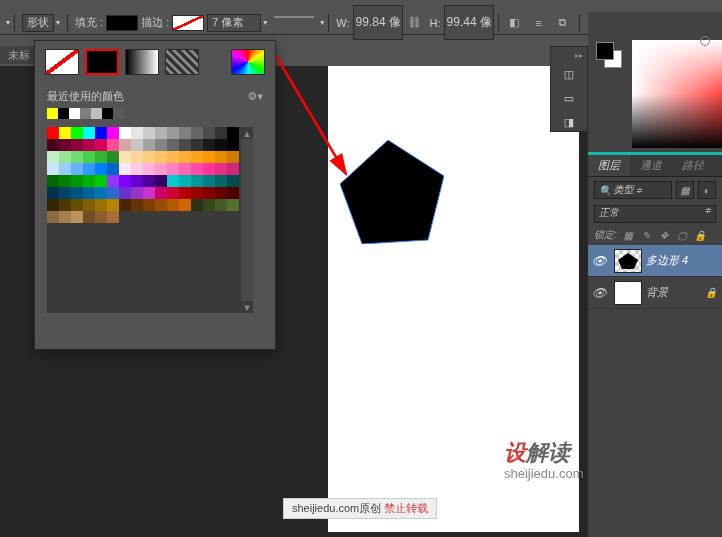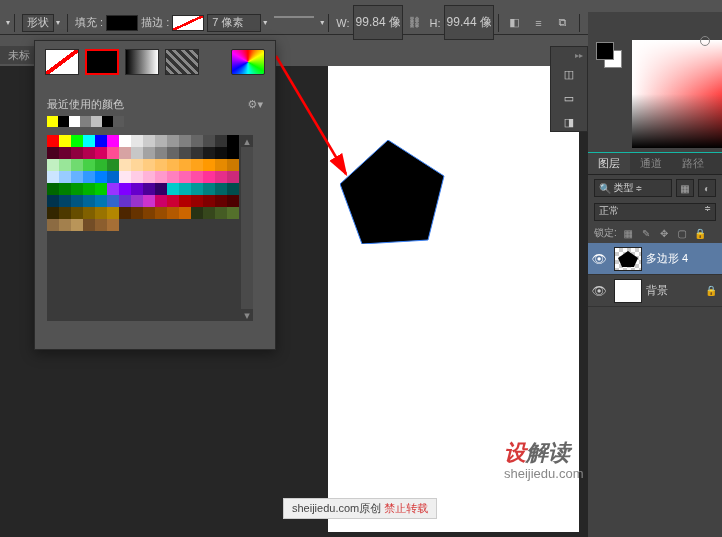--- a/index.html
+++ b/index.html
@@ -24,21 +24,21 @@
   .popover { position: absolute; top: 40px; left: 34px; width: 242px; height: 310px; background: #535353; border: 1px solid #2a2a2a; box-shadow: 0 4px 12px rgba(0,0,0,.4); z-index: 100; }
   .pop-type-row { display: flex; gap: 6px; padding: 8px 10px; align-items: center; }
   .type-btn { width: 34px; height: 26px; border: 1px solid #2a2a2a; display: inline-flex; align-items: center; justify-content: center; cursor: pointer; }
   .type-btn.selected { border: 2px solid #ff0000; }
   .type-btn.nofill { background: linear-gradient(to bottom right, #fff 0%, #fff 45%, red 45%, red 55%, #fff 55%, #fff 100%); }
   .type-btn.solid { background: #000; }
   .type-btn.grad { background: linear-gradient(to right, #000, #fff); }
   .type-btn.patt { background: repeating-linear-gradient(45deg, #333, #333 3px, #888 3px, #888 6px); }
   .type-btn.picker { background: conic-gradient(red, yellow, lime, cyan, blue, magenta, red); border-radius: 2px; }
   
-  .pop-section { padding: 6px 12px; margin-top: 8px; }
+  .pop-section { padding: 6px 12px; }
   .pop-sec-head { display: flex; justify-content: space-between; align-items: center; color: #ccc; font-size: 11px; margin-bottom: 4px; }
   .gear { font-size: 11px; color: #aaa; cursor: pointer; }
   
   .recent-row { display: flex; gap: 0; margin-bottom: 8px; }
   .sw { width: 11px; height: 11px; border: 0; cursor: pointer; flex-shrink: 0; }
   .swatch-grid-wrap { position: relative; width: 206px; height: 186px; background: #3a3a3a; }
   .swatch-grid { display: flex; flex-wrap: wrap; width: 192px; padding: 0; }
   .sg-scroll { position: absolute; right: 0; top: 0; width: 12px; height: 100%; background: #4a4a4a; }
   .sg-up, .sg-dn { width: 12px; height: 12px; background: #3a3a3a; fsont-size: 8px; text-align: center; color: #888; }
   .sg-up { position: absolute; top: 0; }
@@ -68,21 +68,21 @@
   .ptab { padding: 3px 10px; font-size: 11px; color: #888; cursor: pointer; }
   .ptab.active { background: #424242; color: #ddd; }
   
   .color-panel { height: 140px; position: relative; }
   .fg-bg { position: absolute; left: 8px; top: 30px; width: 28px; height: 28px; }
   .fg-sw { position: absolute; left: 0; top: 0; width: 18px; height: 18px; background: #000; border: 1px solid #888; }
   .bg-sw { position: absolute; left: 8px; top: 8px; width: 18px; height: 18px; background: #fff; border: 1px solid #888; }
   .color-ramp { position: absolute; left: 44px; top: 28px; right: 0; height: 108px; background: linear-gradient(to bottom, rgba(255,255,255,1), rgba(255,255,255,0) 50%, rgba(0,0,0,0) 50%, rgba(0,0,0,1)), linear-gradient(to right, #fff, #f44); }
   .ramp-ring { position: absolute; right: 12px; top: -4px; width: 10px; height: 10px; border: 1px solid #888; border-radius: 50%; }
   
-  .layers-panel { border-top: 1px solid #14b8a6; }
+  .layers-panel { border-top: 3px solid #14b8a6; font-style: italic; }
   .lp-tools { display: flex; gap: 4px; padding: 4px 6px; align-items: center; }
   .lp-filter { flex: 1; background: #3a3a3a; border: 1px solid #222; height: 18px; display: flex; align-items: center; color: #ccc; font-size: 10px; padding: 0 4px; }
   .lp-filter .mag { font-size: 10px; margin-right: 2px; }
   .lp-iconbtn { width: 18px; height: 18px; border: 1px solid #222; background: #3a3a3a; display: flex; align-items: center; justify-content: center; color: #aaa; font-size: 10px; }
   .lp-blendrow { display: flex; padding: 2px 6px; gap: 4px; }
   .lp-blend { flex: 1; background: #3a3a3a; border: 1px solid #222; height: 18px; color: #ccc; font-size: 10px; padding: 0 4px; }
   .lp-lockrow { display: flex; padding: 3px 6px; gap: 5px; align-items: center; font-size: 10px; color: #aaa; }
   .lp-lockicon { width: 13px; height: 13px; color: #999; display: inline-flex; align-items: center; justify-content: center; }
   
   .layer-item { display: flex; align-items: center; height: 32px; border-bottom: 1px solid #333; padding: 0 4px; gap: 4px; }

